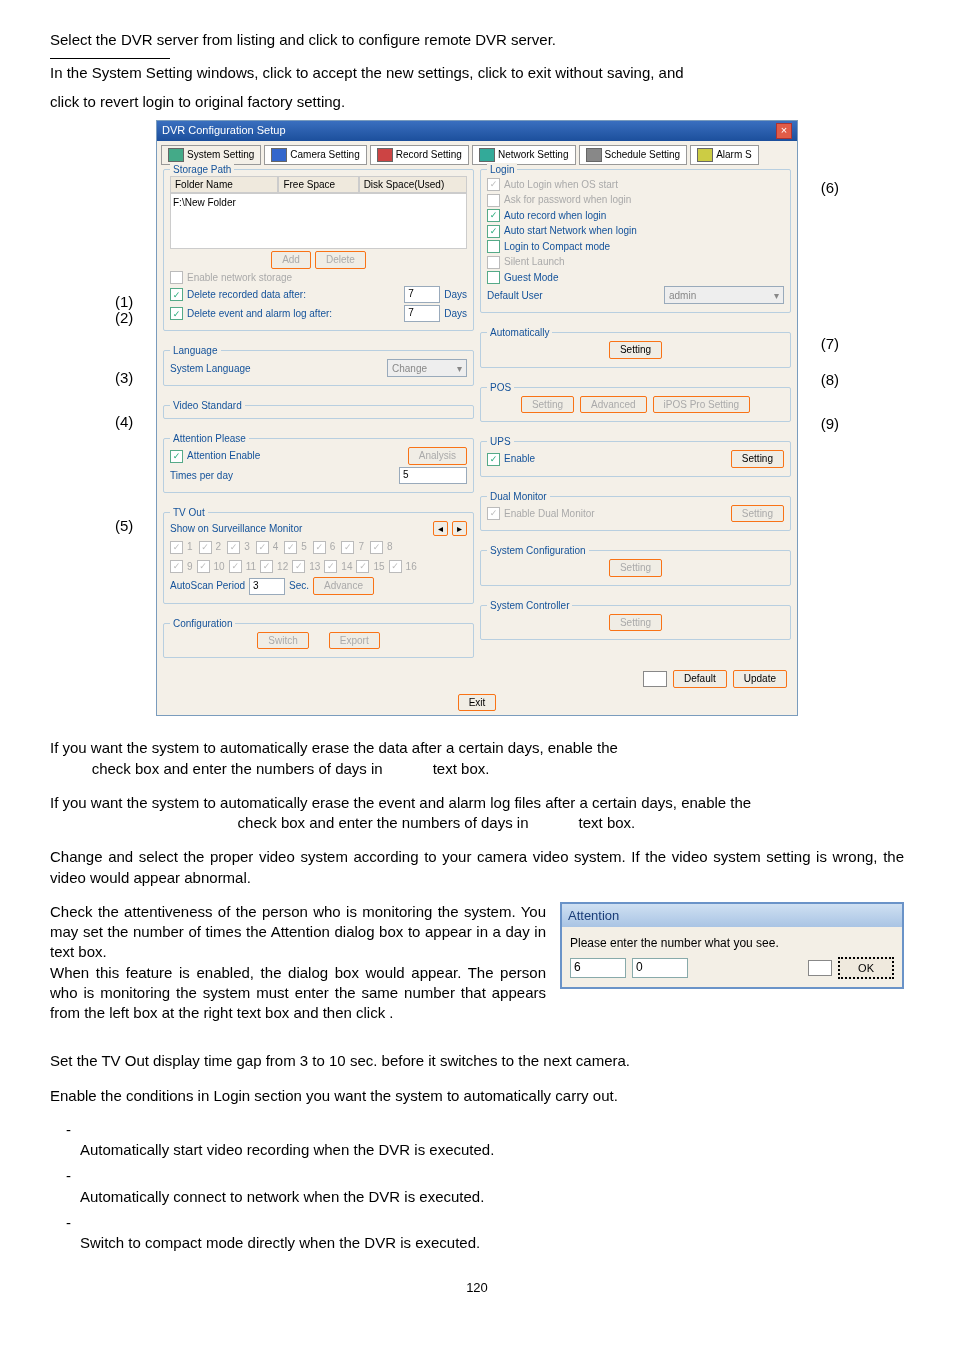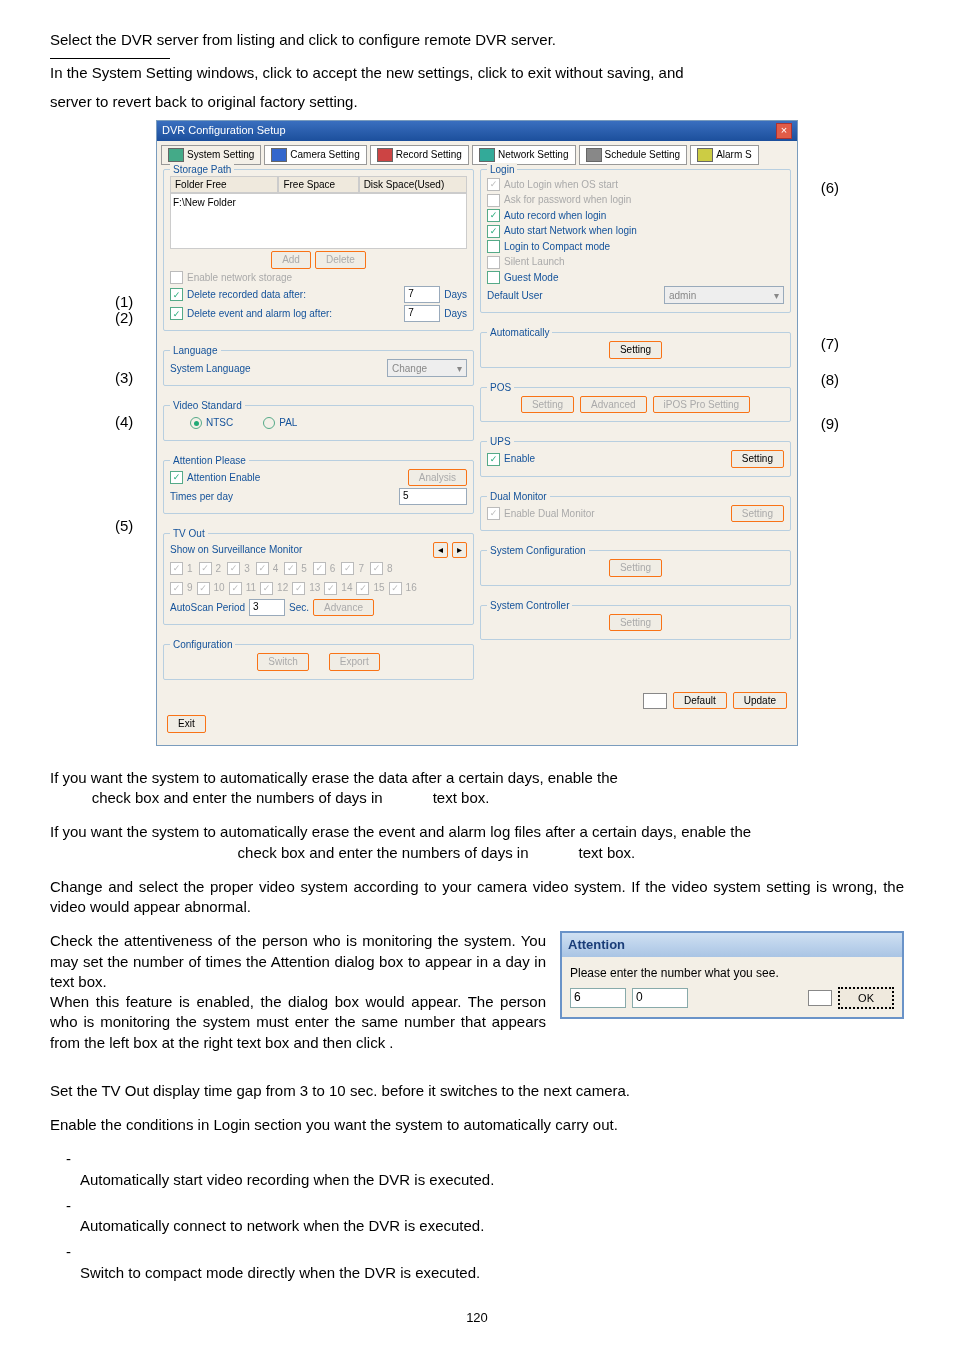--- a/index.html
+++ b/index.html
@@ -26,41 +26,41 @@
   .btn.dis{color:#aaa}
   .sel{border:1px solid #9ab;background:#eee;height:16px;padding:0 4px;font-size:10px;color:#888;display:flex;align-items:center;justify-content:space-between;min-width:70px}
   .radio{width:10px;height:10px;border:1px solid #5a8;border-radius:50%;display:inline-flex;align-items:center;justify-content:center}
   .radio.on::after{content:"";width:5px;height:5px;background:#2a7;border-radius:50%}
   .disabled{color:#aaa}
   .thdr{display:flex;font-size:10px;color:#000}
   .thdr>div{border:1px solid #ccc;background:#efe9dd;padding:1px 4px}
   .callout{position:absolute;font-size:15px;color:#000}
   .footer-btns{display:flex;justify-content:flex-end;gap:6px;padding:6px 10px;align-items:center}
   .kbic{width:22px;height:14px;border:1px solid #888;background:#fff}
-  .exit-row{display:flex;justify-content:flex-start;padding:0 10px 12px}
+  .exit-row{display:flex;justify-content:center;padding:0 10px 4px}
   .para{margin:14px 0;text-align:justify}
   .att-box{float:right;width:340px;border:2px solid #6a93c8;margin:0 0 8px 14px;background:#f3efe6;font-size:12px}
-  .att-title{background:linear-gradient(#cfe0f2,#a9c4e4);color:#1a3d78;font-weight:bold;padding:3px 6px;font-size:13px}
+  .att-title{background:linear-gradient(#cfe0f2,#a9c4e4);color:#1a3d78;font-weight:normal;padding:3px 6px;font-size:13px}
   .att-body{padding:8px}
   .att-row{display:flex;gap:6px;align-items:center;margin-top:6px}
   .att-in{border:1px solid #8aa;background:#fff;width:48px;height:18px;padding:0 3px}
   .att-ok{border:2px dotted #000;padding:0 18px;font-size:11px;height:18px;display:flex;align-items:center;background:#efe9dd}
   .pagenum{text-align:center;font-size:13px;margin-top:26px}
   ul.dash{list-style:none;padding-left:30px;margin:4px 0}
   ul.dash li{margin:6px 0}
   ul.dash li::before{content:"- ";margin-left:-14px}
   .clr{clear:both}
 </style>
 </head>
 <body>
 
 <div class="intro">Select the DVR server from listing and click               to configure remote DVR server.</div>
 <div class="hr-short"></div>
 <div class="intro">In the System Setting windows, click                 to accept the new settings, click              to exit without saving, and</div>
-<div class="intro">server              to revert back to original factory setting.</div>
+<div class="intro">click              to revert login to original factory setting.</div>
 
 <div class="dlg-wrap">
 
   <div class="callout" style="left:-2px;top:172px">(1)</div>
   <div class="callout" style="left:-2px;top:188px">(2)</div>
   <div class="callout" style="left:-2px;top:248px">(3)</div>
   <div class="callout" style="left:-2px;top:292px">(4)</div>
   <div class="callout" style="left:-2px;top:396px">(5)</div>
   <div class="callout" style="right:-2px;top:58px">(6)</div>
   <div class="callout" style="right:-2px;top:214px">(7)</div>
@@ -98,21 +98,21 @@
           <span>Alarm S</span>
         </div>
     </div>
 
     <div class="cols">
 
       <div class="col">
         <div class="gbox">
           <div class="gt">Storage Path</div>
           <div class="thdr">
-            <div style="flex:1.4">Folder Free</div>
+            <div style="flex:1.4">Folder Name</div>
             <div style="flex:1">Free Space</div>
             <div style="flex:1.4">Disk Space(Used)</div>
           </div>
           <div style="border:1px solid #ccc;background:#fff;height:50px;padding:2px;font-size:10px;color:#000">F:\New Folder</div>
           <div class="row" style="justify-content:center">
               <span class="btn dis">Add</span>
               <span class="btn dis">Delete</span>
             </div>
           <div class="row disabled">
               <span class="cb dis"></span>
@@ -138,30 +138,20 @@
               <span style="flex:1">System Language</span>
               <span class="sel">
                 <span>Change</span>
                 <span>▾</span>
               </span>
             </div>
         </div>
 
         <div class="gbox">
           <div class="gt">Video Standard</div>
-          <div class="row" style="gap:30px;padding-left:20px">
-            <span class="row">
-                <span class="radio on"></span>
-                <span>NTSC</span>
-              </span>
-            <span class="row">
-                <span class="radio"></span>
-                <span>PAL</span>
-              </span>
-          </div>
         </div>
 
         <div class="gbox">
           <div class="gt">Attention Please</div>
           <div class="row">
               <span class="cb">✓</span>
               <span style="flex:1">Attention Enable</span>
               <span class="btn dis">Analysis</span>
             </div>
           <div class="row">

